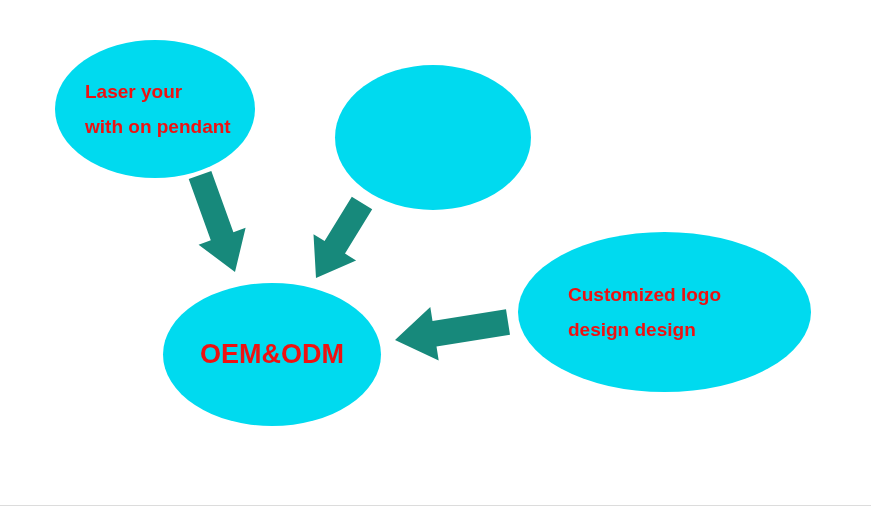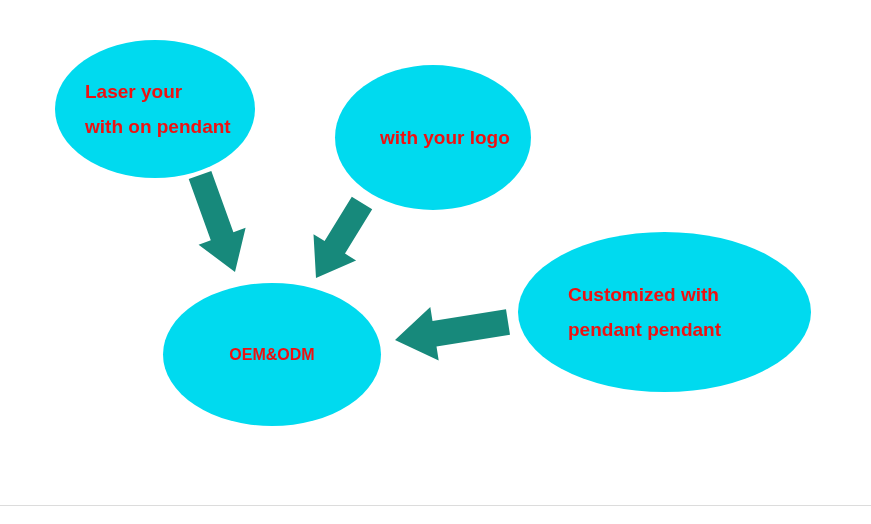--- a/index.html
+++ b/index.html
@@ -34,21 +34,21 @@
     line-height: 35px;
     white-space: nowrap;
   }
   .ellipse.laser      { left: 55px;  top: 40px;  width: 200px; height: 138px; }
   .ellipse.laser      .node-text { padding-left: 30px; }
   .ellipse.design-box { left: 335px; top: 65px;  width: 196px; height: 145px; }
   .ellipse.design-box .node-text { padding-left: 45px; }
   .ellipse.customized { left: 518px; top: 232px; width: 293px; height: 160px; }
   .ellipse.customized .node-text { padding-left: 50px; }
   .ellipse.center     { left: 163px; top: 283px; width: 218px; height: 143px; justify-content: center; }
-  .ellipse.center .node-text { font-size: 16px; }
+  .ellipse.center .node-text { font-size: 27px; }
   svg.arrows {
     position: absolute;
     left: 0; top: 0;
     width: 871px; height: 524px;
     pointer-events: none;
   }
   svg.arrows polygon { fill: var(--arrow-fill); }
   .bottom-divider {
     position: absolute;
     left: 0; top: 505px;
@@ -63,28 +63,27 @@
 
   <div class="ellipse laser">
     <div class="node-text">
       <div>Laser your</div>
       <div>with on pendant</div>
     </div>
   </div>
 
   <div class="ellipse design-box">
     <div class="node-text">
-      <div>with your logo</div>
     </div>
   </div>
 
   <div class="ellipse customized">
     <div class="node-text">
-      <div>Customized with</div>
-      <div>pendant pendant</div>
+      <div>Customized logo</div>
+      <div>design design</div>
     </div>
   </div>
 
   <div class="ellipse center">
     <div class="node-text">OEM&amp;ODM</div>
   </div>
 
   <svg class="arrows" viewBox="0 0 871 524" xmlns="http://www.w3.org/2000/svg">
     <polygon points="188.7,179.1 210.8,240.3 198.6,244.7 235,272 245.6,227.8 233.4,232.2 211.3,170.9"></polygon>
     <polygon points="351.8,196.7 324.6,241.0 313.5,234.2 316,278 356.1,260.4 345.0,253.6 372.2,209.3"></polygon>

